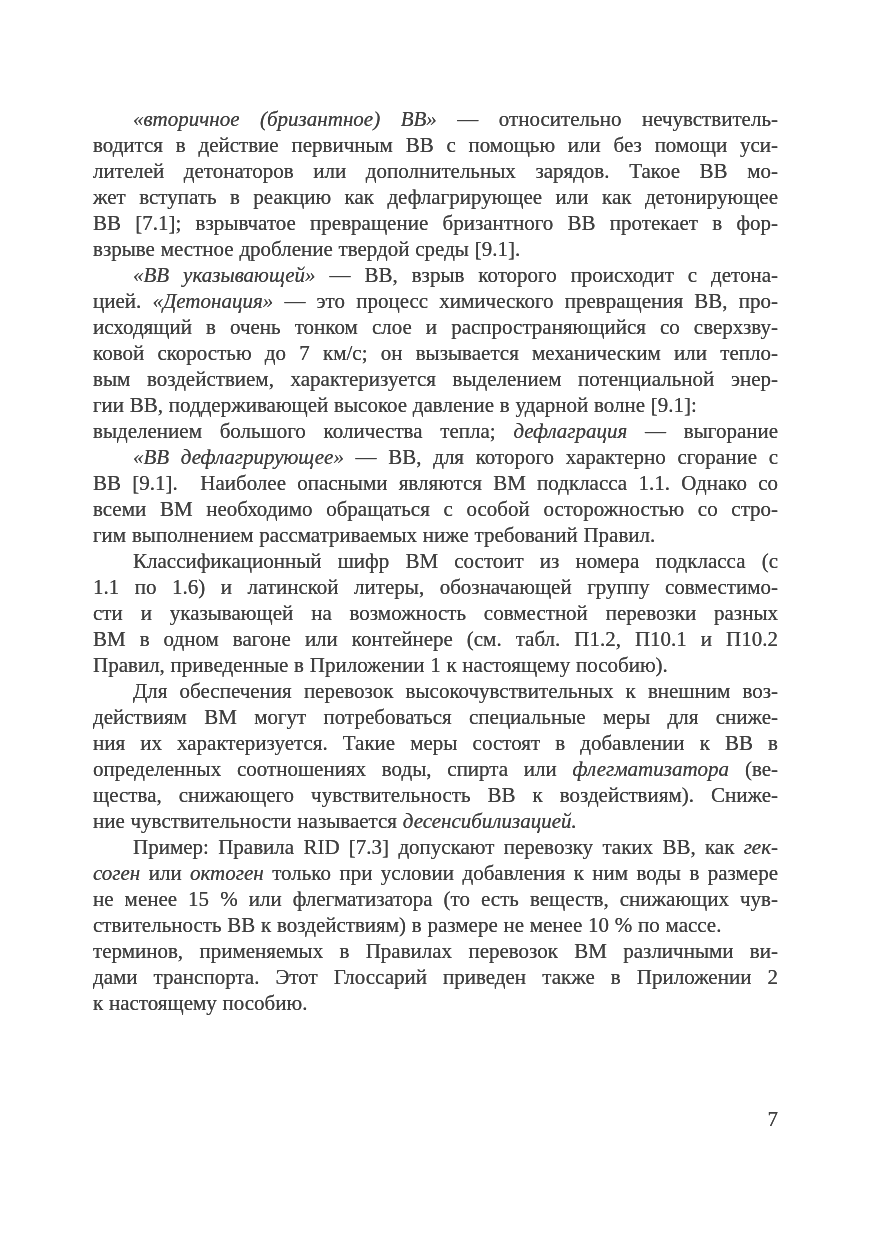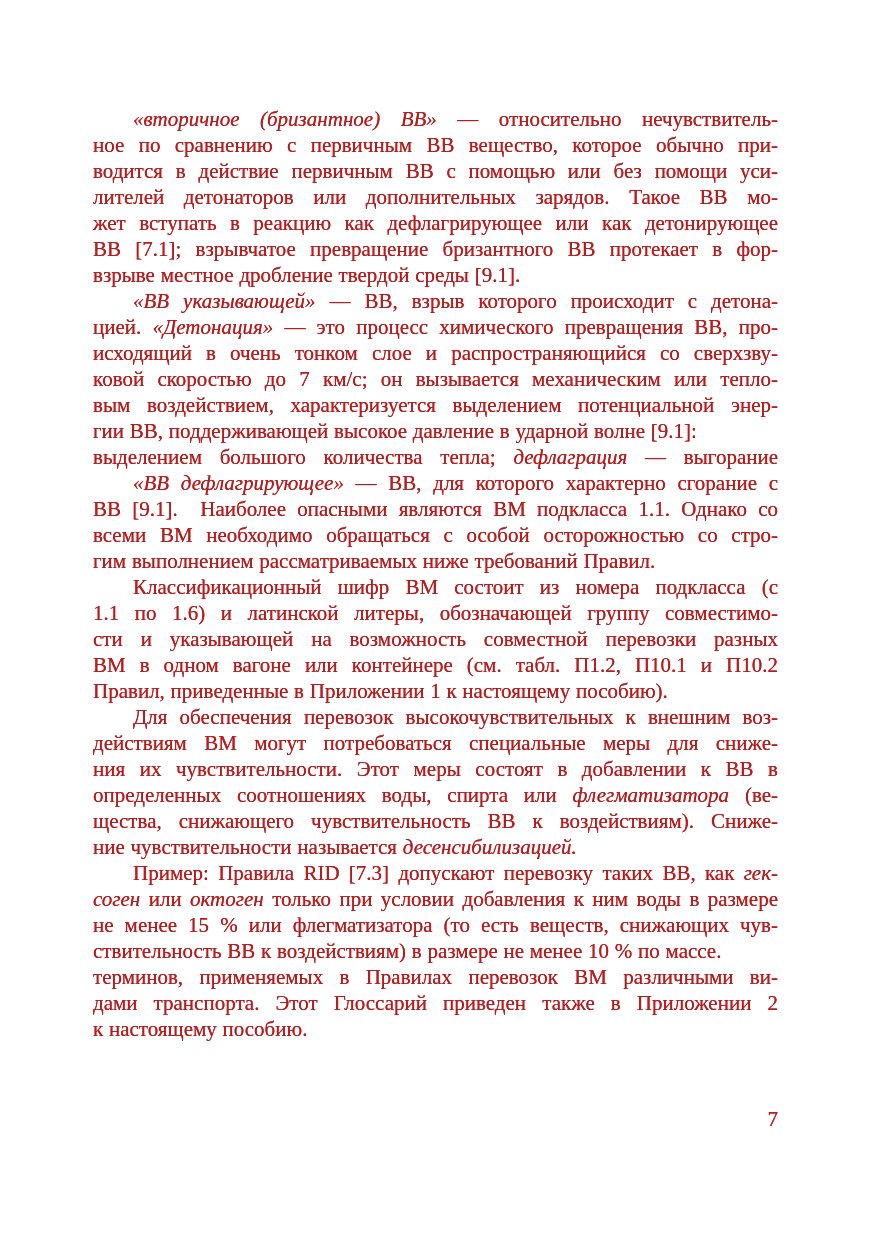--- a/index.html
+++ b/index.html
@@ -3,21 +3,21 @@
 <meta charset="utf-8">
 <style>
   * { margin: 0; padding: 0; box-sizing: border-box; }
   html, body { background: #ffffff; }
   .page {
     position: relative;
     width: 881px;
     height: 1244px;
     background: #ffffff;
     font-family: "Liberation Serif", serif;
-    color: #b91c1c;
+    color: #404040;
     overflow: hidden;
   }
   .text-block {
     position: absolute;
     left: 93px;
     top: 106px;
     width: 685px;
   }
   .line {
     font-size: 21px;
@@ -46,21 +46,20 @@
     text-shadow: 0 0 0.5px currentColor;
   }
 </style>
 </head>
 <body>
 
 <div class="page">
   <div class="text-block">
       <div>
         <div class="line first"><span class="i">«вторичное (бризантное) ВВ»</span><span class=""> — относительно нечувствитель-</span></div>
-        <div class="line"><span class="">ное по сравнению с первичным ВВ вещество, которое обычно при-</span></div>
         <div class="line"><span class="">водится в действие первичным ВВ с помощью или без помощи уси-</span></div>
         <div class="line"><span class="">лителей детонаторов или дополнительных зарядов. Такое ВВ мо-</span></div>
         <div class="line"><span class="">жет вступать в реакцию как дефлагрирующее или как детонирующее</span></div>
         <div class="line"><span class="">ВВ [7.1]; взрывчатое превращение бризантного ВВ протекает в фор-</span></div>
         <div class="line last"><span class="">взрыве местное дробление твердой среды [9.1].</span></div>
       </div>
       <div>
         <div class="line first"><span class="i">«ВВ указывающей»</span><span class=""> — ВВ, взрыв которого происходит с детона-</span></div>
         <div class="line"><span class="">цией. </span><span class="i">«Детонация»</span><span class=""> — это процесс химического превращения ВВ, про-</span></div>
         <div class="line"><span class="">исходящий в очень тонком слое и распространяющийся со сверхзву-</span></div>
@@ -78,21 +77,21 @@
       <div>
         <div class="line first"><span class="">Классификационный шифр ВМ состоит из номера подкласса (с</span></div>
         <div class="line"><span class="">1.1 по 1.6) и латинской литеры, обозначающей группу совместимо-</span></div>
         <div class="line"><span class="">сти и указывающей на возможность совместной перевозки разных</span></div>
         <div class="line"><span class="">ВМ в одном вагоне или контейнере (см. табл. П1.2, П10.1 и П10.2</span></div>
         <div class="line last"><span class="">Правил, приведенные в Приложении 1 к настоящему пособию).</span></div>
       </div>
       <div>
         <div class="line first"><span class="">Для обеспечения перевозок высокочувствительных к внешним воз-</span></div>
         <div class="line"><span class="">действиям ВМ могут потребоваться специальные меры для сниже-</span></div>
-        <div class="line"><span class="">ния их чувствительности. Этот меры состоят в добавлении к ВВ в</span></div>
+        <div class="line"><span class="">ния их характеризуется. Такие меры состоят в добавлении к ВВ в</span></div>
         <div class="line"><span class="">определенных соотношениях воды, спирта или </span><span class="i">флегматизатора</span><span class=""> (ве-</span></div>
         <div class="line"><span class="">щества, снижающего чувствительность ВВ к воздействиям). Сниже-</span></div>
         <div class="line last"><span class="">ние чувствительности называется </span><span class="i">десенсибилизацией.</span></div>
       </div>
       <div>
         <div class="line first"><span class="">Пример: Правила RID [7.3] допускают перевозку таких ВВ, как </span><span class="i">гек-</span></div>
         <div class="line"><span class="i">соген</span><span class=""> или </span><span class="i">октоген</span><span class=""> только при условии добавления к ним воды в размере</span></div>
         <div class="line"><span class="">не менее 15 % или флегматизатора (то есть веществ, снижающих чув-</span></div>
         <div class="line last"><span class="">ствительность ВВ к воздействиям) в размере не менее 10 % по массе.</span></div>
       </div>

